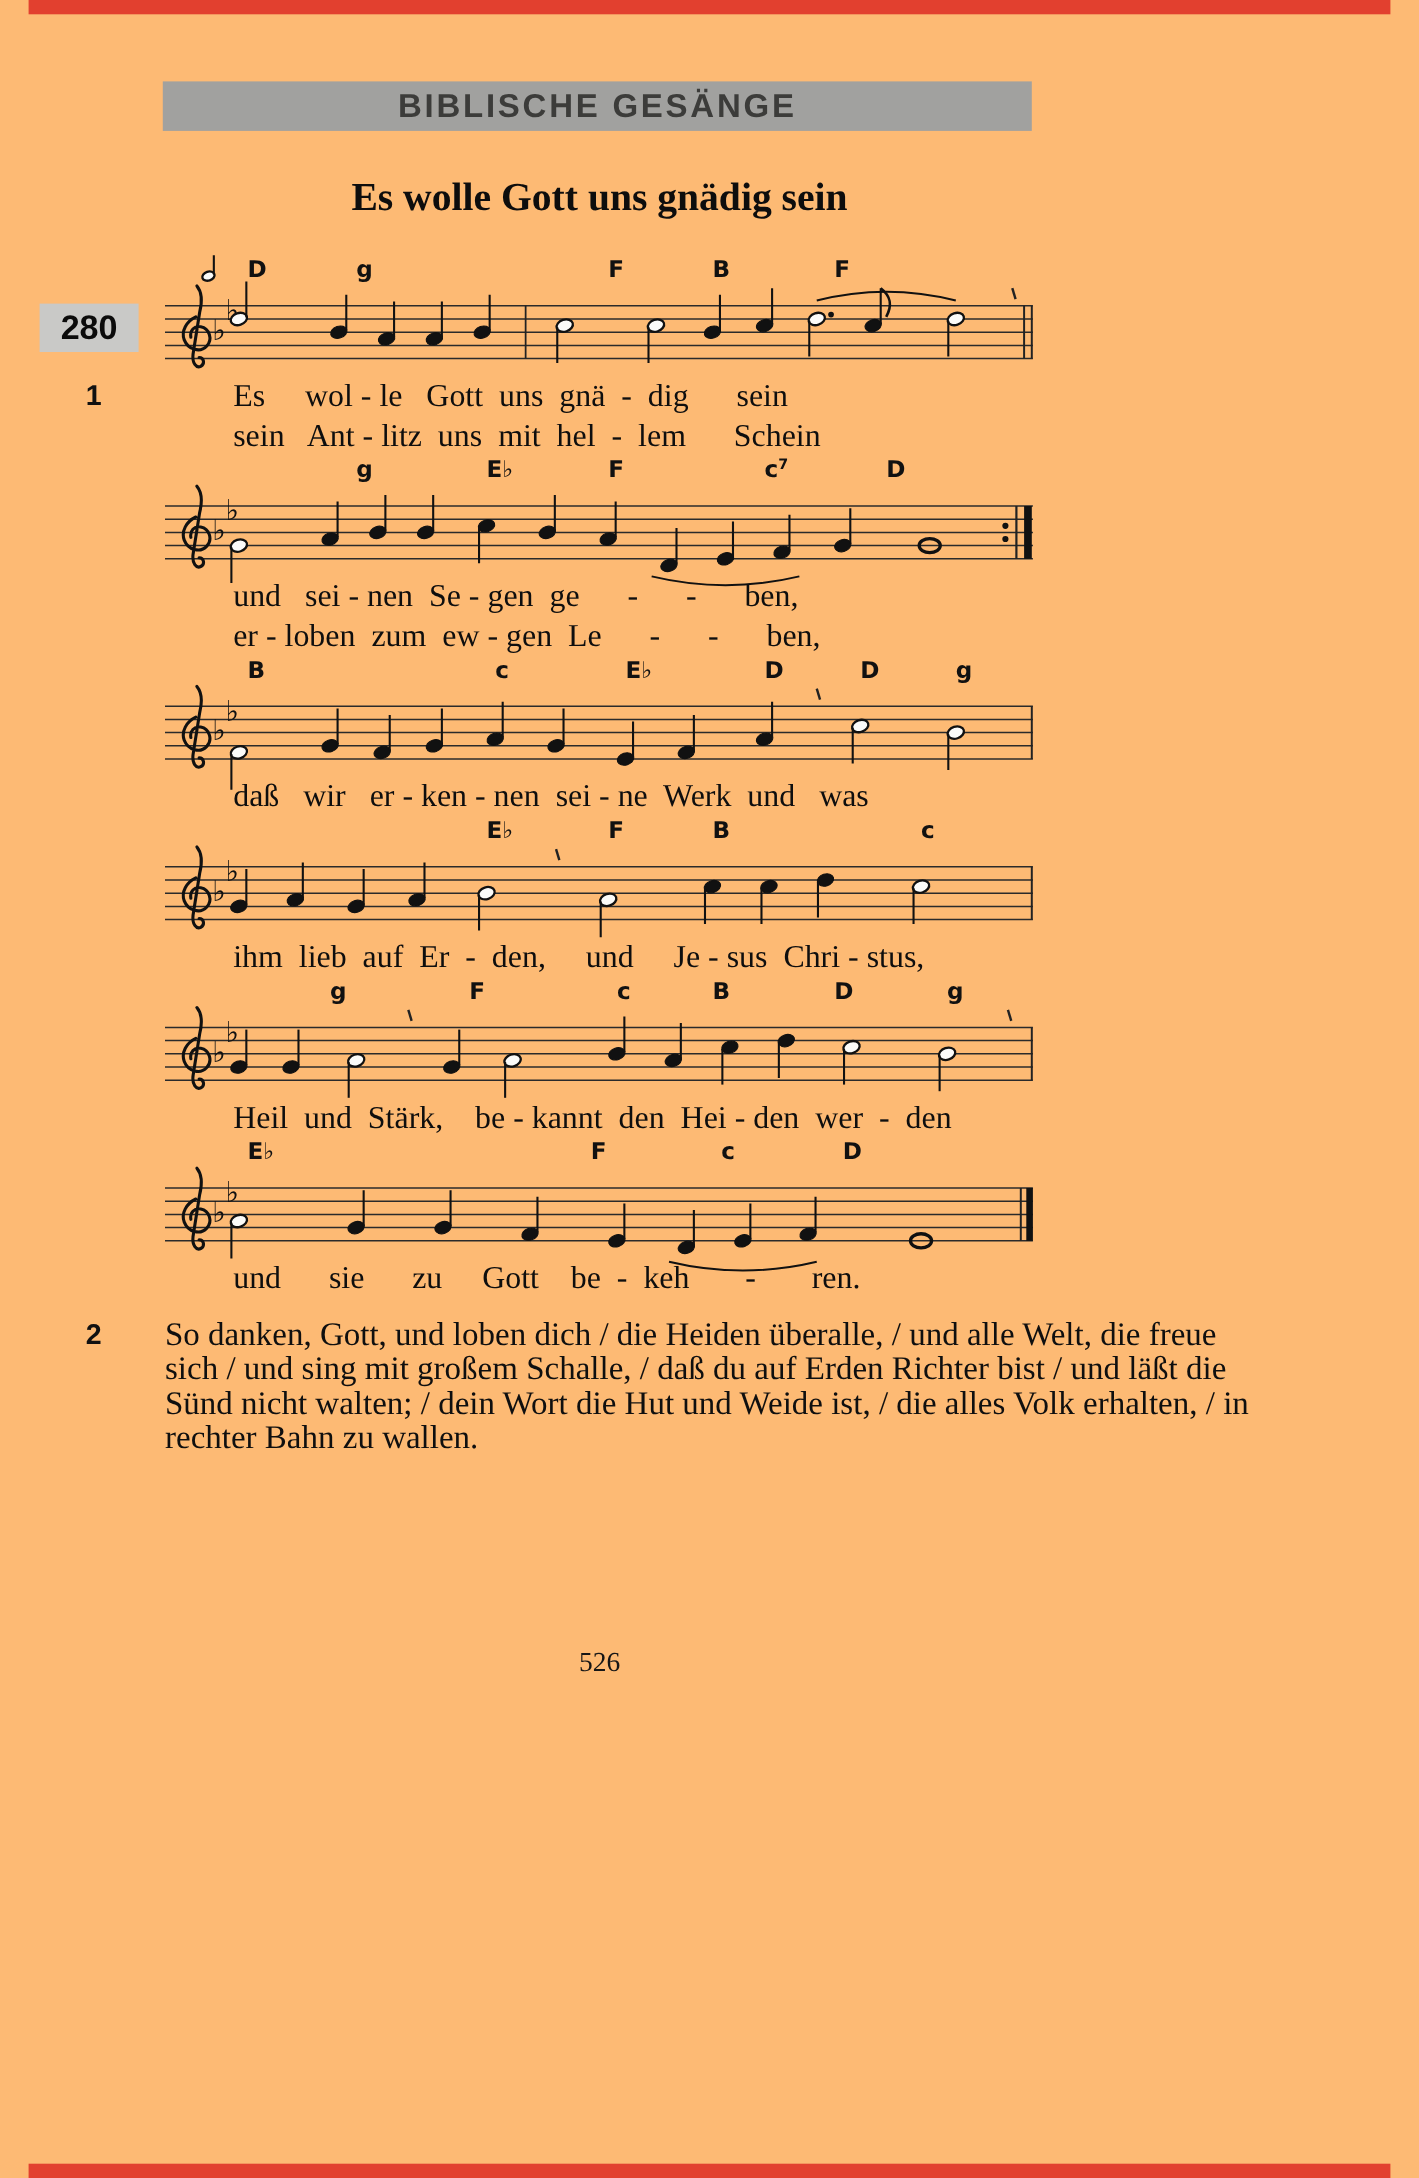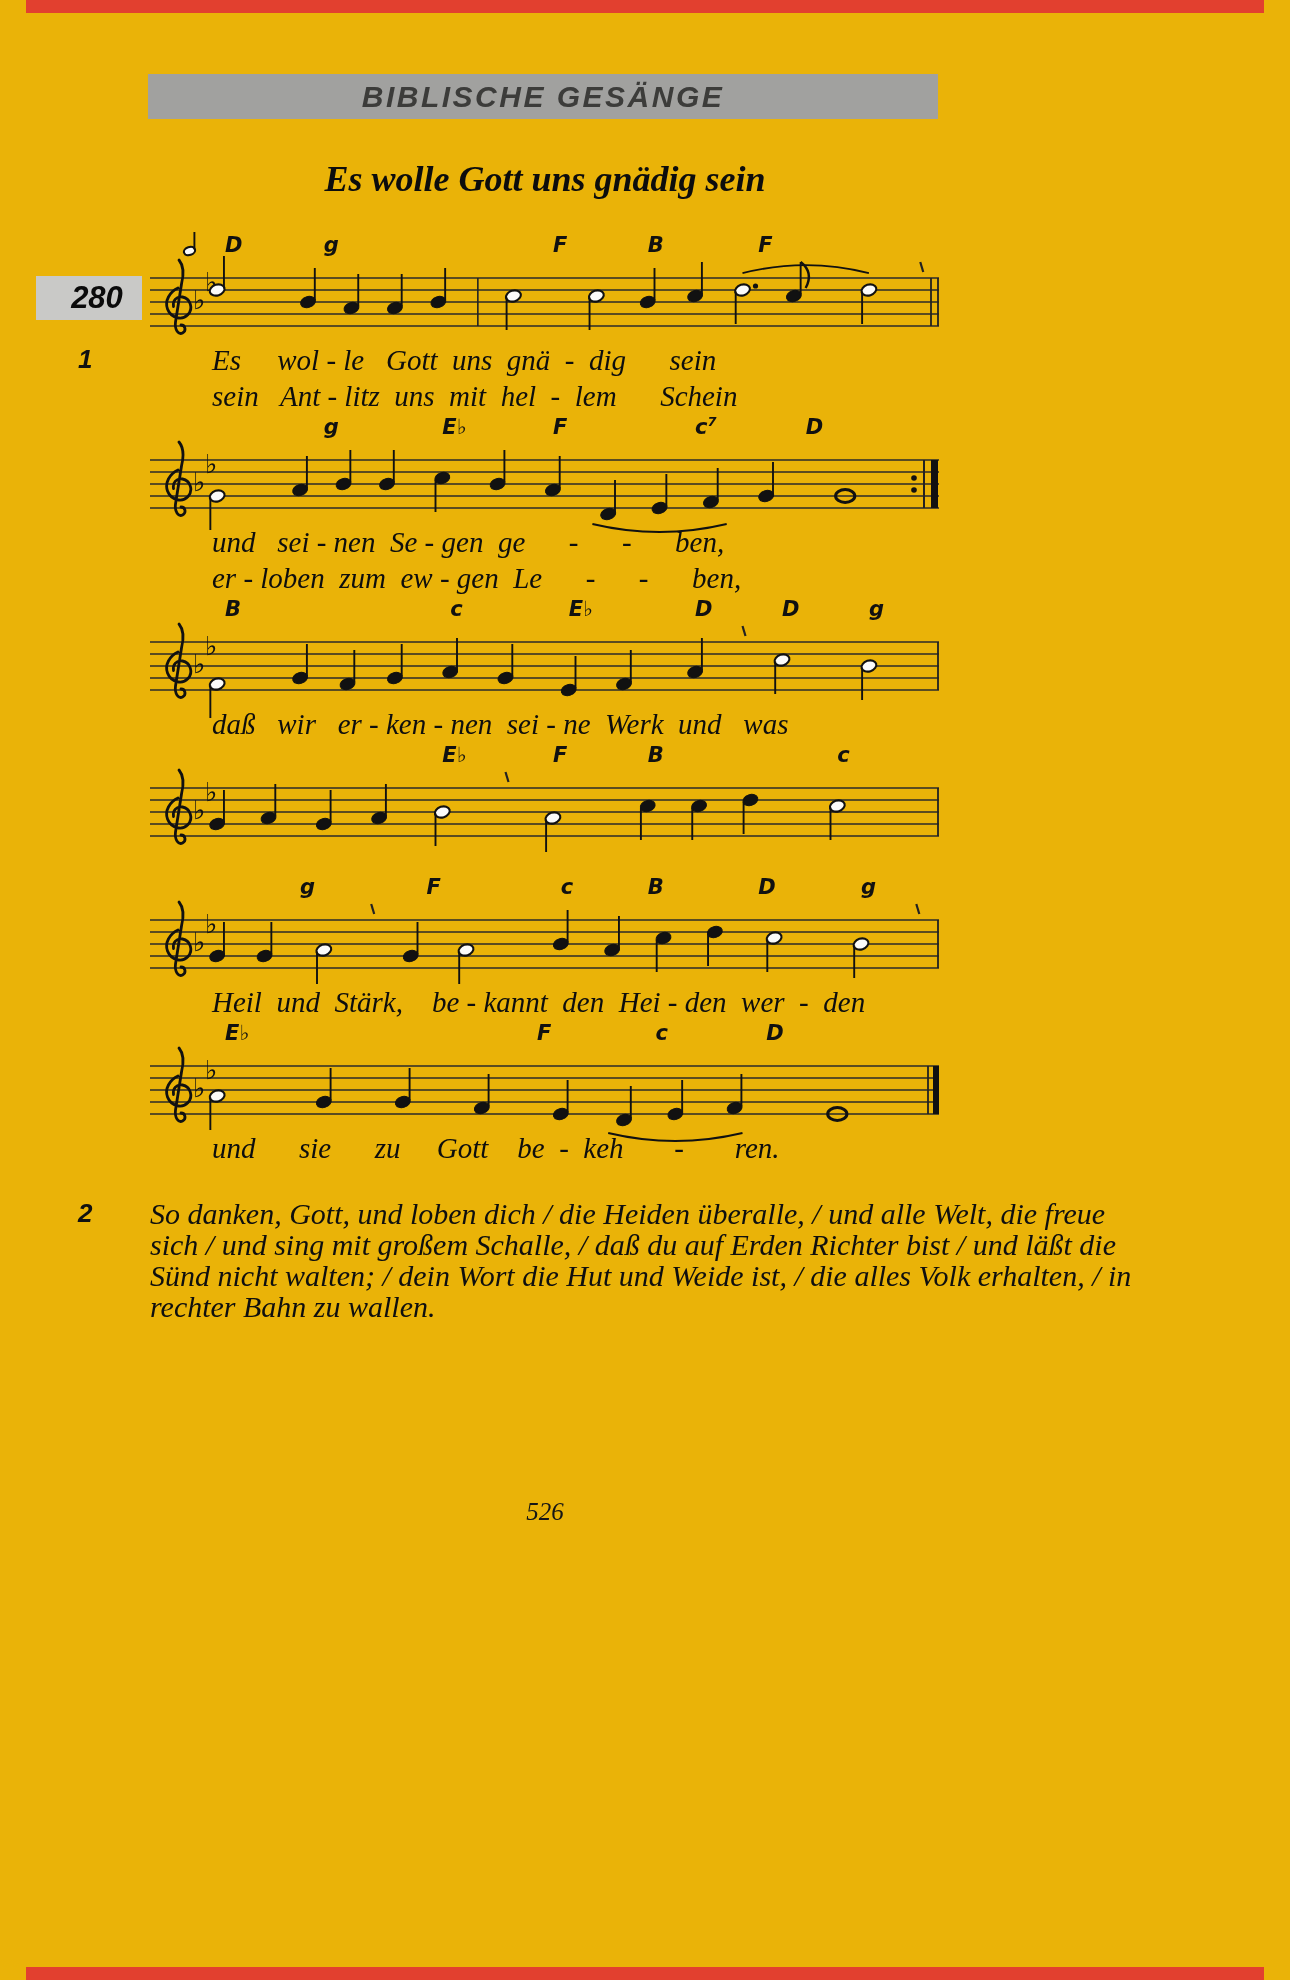--- a/index.html
+++ b/index.html
@@ -1,30 +1,30 @@
 <!DOCTYPE html>
 <html><head>
 <meta charset="utf-8">
 <style>
   html,body{margin:0;padding:0;width:1290px;height:1980px;overflow:hidden;}
   body{font-family:"Liberation Serif",serif;background:#efeeec;}
-  .page{position:absolute;inset:0;background:#eab308;color:#111;font-style:italic;}
+  .page{position:absolute;inset:0;background:#fdba74;color:#111;}
   .bar{position:absolute;left:26px;right:26px;height:13px;}
   .bar.top{top:0;}
   .bar.bottom{bottom:0;}
   .banner{position:absolute;left:148px;top:74px;width:790px;height:45px;
           display:flex;align-items:center;justify-content:center;}
   .banner span{font-family:"Liberation Sans",sans-serif;font-weight:bold;
           font-size:30px;letter-spacing:2.5px;color:#3c3c3a;}
   .title{position:absolute;left:150px;top:158px;width:790px;text-align:center;
          font-weight:bold;font-size:36px;color:#0d0d0d;}
   .subtitle{position:absolute;left:150px;top:206px;width:790px;text-align:center;
          font-family:"Liberation Sans",sans-serif;font-size:21px;color:#2a2a2a;}
   .badge{position:absolute;left:36px;top:276px;width:90px;height:44px;
-         display:flex;align-items:center;justify-content:center;padding-left:16px;}
+         display:flex;align-items:center;justify-content:center;}
   .badge span{font-family:"Liberation Sans",sans-serif;font-weight:bold;font-size:31px;color:#0b0b0b;}
   .verse-marker{position:absolute;left:78px;font-family:"Liberation Sans",sans-serif;
          font-weight:bold;font-size:26px;color:#111;}
   .verse-marker.v1{top:344px;}
   .verse-marker.v2{top:1198px;}
   .music{position:absolute;left:150px;top:232px;width:792px;}
   .system svg{display:block;width:790px;height:132px;}
   .lyric{white-space:pre;font-size:29px;line-height:36px;padding-left:62px;color:#0e0e0e;}
   .system svg + .lyric{margin-top:-22px;}
   .verse2{position:absolute;left:150px;top:1198px;width:995px;
@@ -228,20 +228,21 @@
           <ellipse cx="497.7" cy="64" rx="7.6" ry="5.4" transform="rotate(-18 497.7 64)" fill="#111" stroke="#111" stroke-width="1"></ellipse>
           <line x1="490.9" y1="65.5" x2="490.9" y2="98" stroke="#111" stroke-width="1.9"></line>
           <ellipse cx="549.05" cy="64" rx="7.6" ry="5.4" transform="rotate(-18 549.05 64)" fill="#111" stroke="#111" stroke-width="1"></ellipse>
           <line x1="542.2499999999999" y1="65.5" x2="542.2499999999999" y2="98" stroke="#111" stroke-width="1.9"></line>
           <ellipse cx="600.4" cy="58" rx="7.6" ry="5.4" transform="rotate(-18 600.4 58)" fill="#111" stroke="#111" stroke-width="1"></ellipse>
           <line x1="593.5999999999999" y1="59.5" x2="593.5999999999999" y2="92" stroke="#111" stroke-width="1.9"></line>
           <ellipse cx="687.3" cy="64" rx="7.6" ry="5.4" transform="rotate(-18 687.3 64)" fill="#fbfbf9" stroke="#111" stroke-width="2.1"></ellipse>
           <line x1="680.4999999999999" y1="65.5" x2="680.4999999999999" y2="98" stroke="#111" stroke-width="1.9"></line>
           <line x1="788" y1="46" x2="788" y2="94" stroke="#222" stroke-width="1.8"></line>
         </svg>
+      <div class="lyric">ihm  lieb  auf  Er  -  den,     und     Je - sus  Chri - stus,</div>
     </div>
 
     <div class="system">
       <svg viewBox="0 0 790 132">
           <line x1="0" y1="46" x2="789" y2="46" stroke="#2a2a2a" stroke-width="1.4"></line>
           <line x1="0" y1="58" x2="789" y2="58" stroke="#2a2a2a" stroke-width="1.4"></line>
           <line x1="0" y1="70" x2="789" y2="70" stroke="#2a2a2a" stroke-width="1.4"></line>
           <line x1="0" y1="82" x2="789" y2="82" stroke="#2a2a2a" stroke-width="1.4"></line>
           <line x1="0" y1="94" x2="789" y2="94" stroke="#2a2a2a" stroke-width="1.4"></line>
           <path d="M29 28 C34 34 34 42 31.5 52 L25.5 90 C24.5 98 28.5 103 32.5 101 C36.5 99 35.5 93 31 93 M28 56 C19.5 60 14.5 69 17.5 77 C21 86 32 89 38 82.5 C43.5 76.5 40.5 66.5 32.5 65 C26.5 64 22.5 68.5 23.5 74.5" fill="none" stroke="#111" stroke-width="2.8" stroke-linecap="round"></path>

